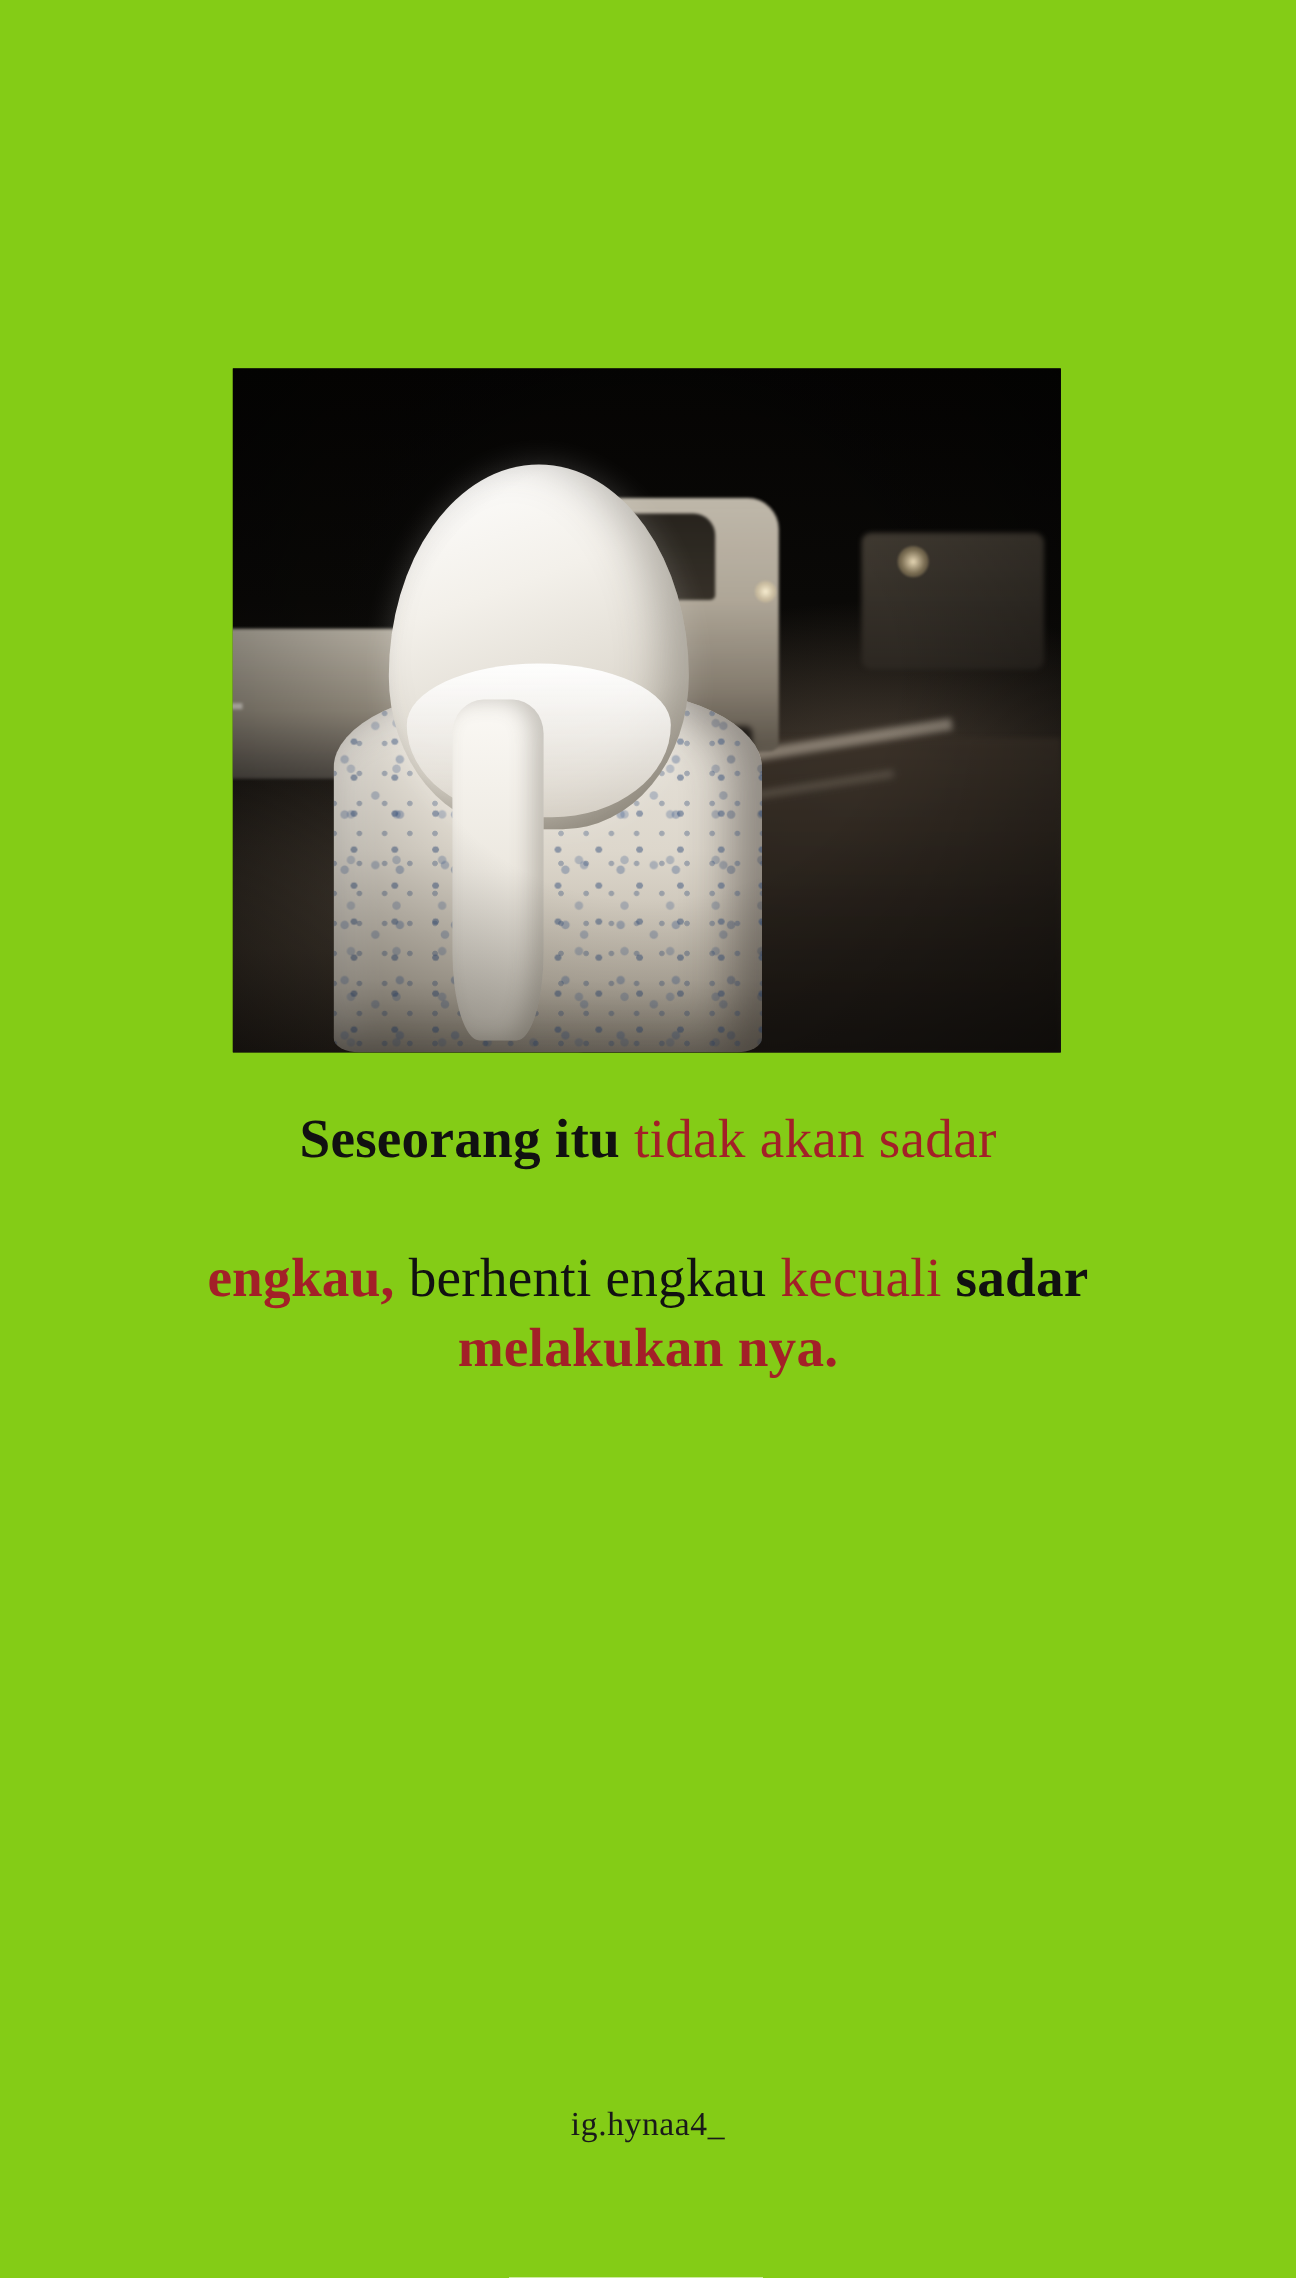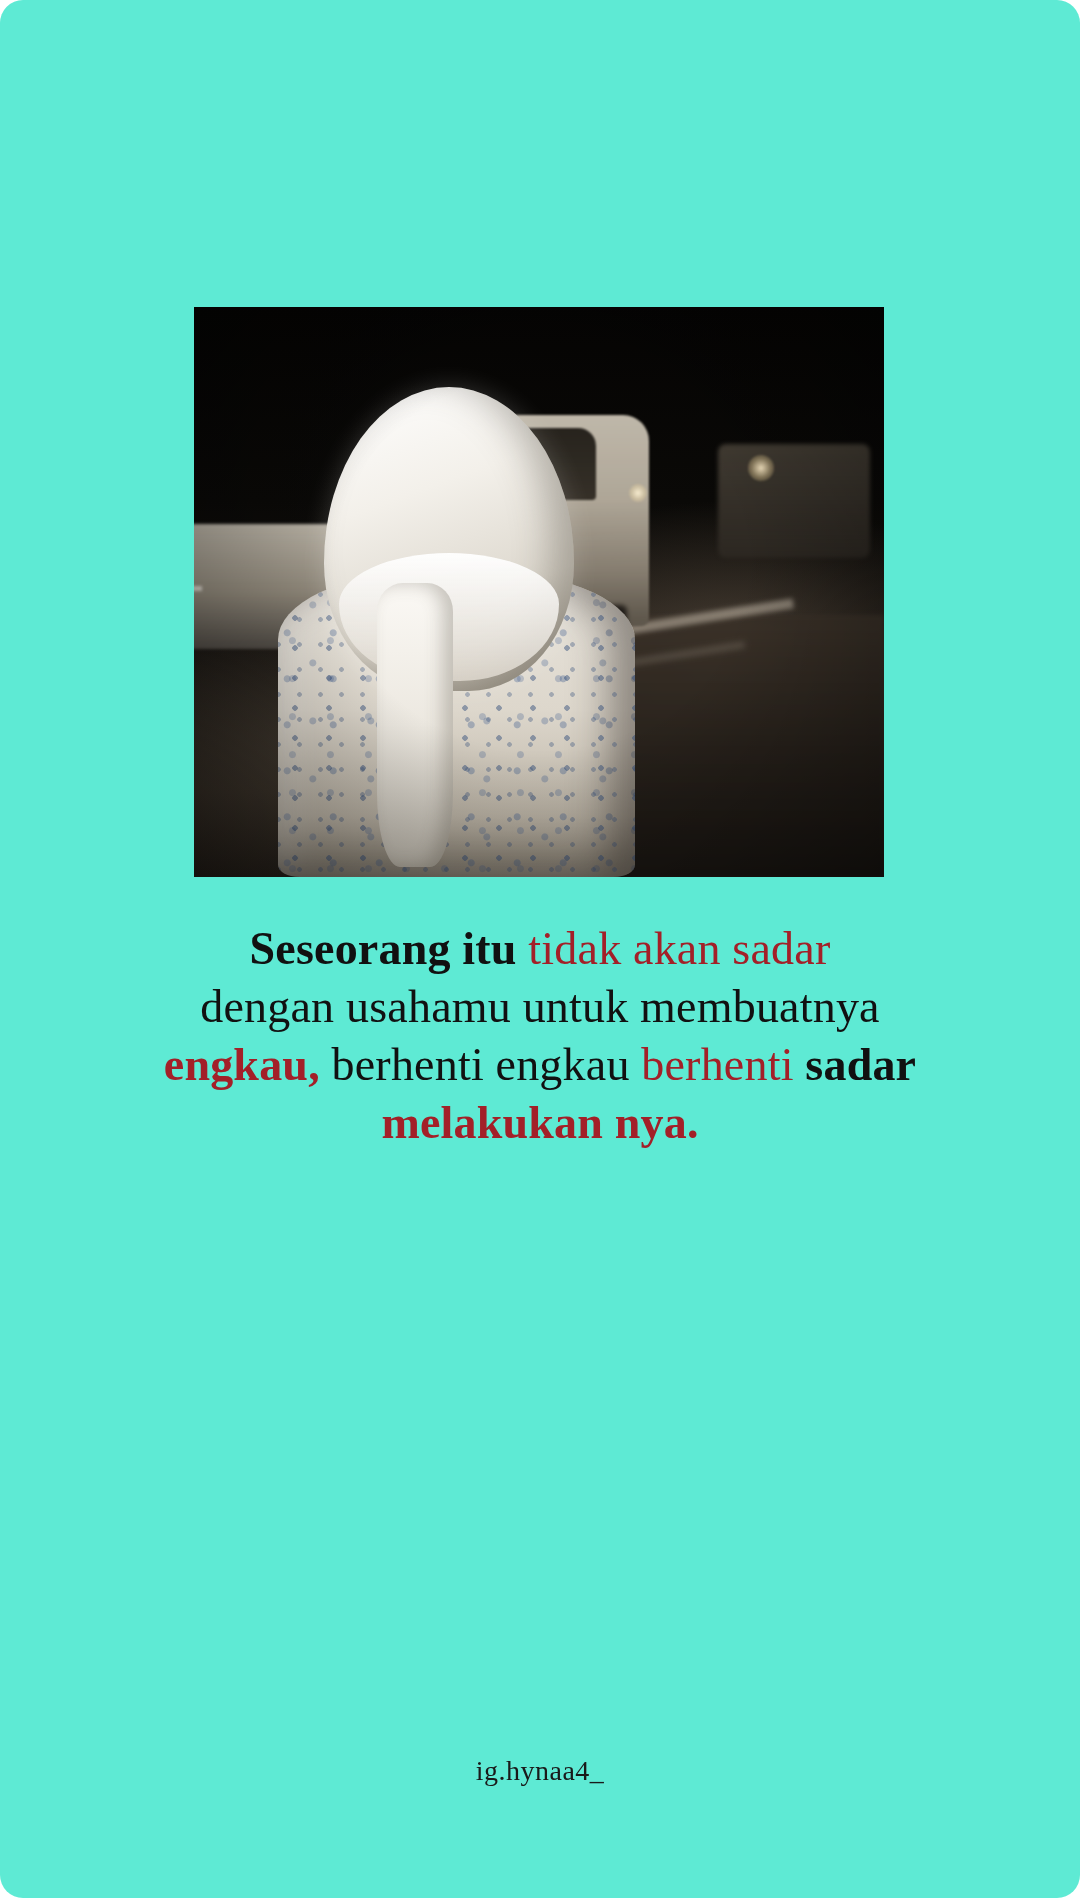--- a/index.html
+++ b/index.html
@@ -11,25 +11,24 @@
     width: 1080px;
     height: 1898px;
     position: relative;
     font-family: "Liberation Serif", serif;
     overflow: hidden;
   }
 
   .poster {
     position: absolute;
     inset: 0;
-    background: #5eead4;
+    background: #84cc16;
     display: flex;
     flex-direction: column;
     align-items: center;
-    border-radius: 23px;
   }
 
   
   .photo-frame {
     position: absolute;
     left: 194px;
     top: 307px;
     width: 690px;
     height: 570px;
     overflow: hidden;
@@ -296,20 +295,20 @@
         <div class="hijab-drape"></div>
         <div class="hijab-tail"></div>
       </div>
 
       <div class="vignette"></div>
     </div>
   </div>
 
   <div class="quote">
     <span class="b">Seseorang itu </span><span class="hl">tidak akan sadar</span><br>
-    <span>dengan usahamu untuk membuatnya</span><br>
-    <span class="hl b">engkau,</span><span> berhenti engkau </span><span class="hl">berhenti</span><span class="b"> sadar</span><br>
+    <br>
+    <span class="hl b">engkau,</span><span> berhenti engkau </span><span class="hl">kecuali</span><span class="b"> sadar</span><br>
     <span class="hl b">melakukan nya.</span>
   </div>
 
   <div class="handle">ig.hynaa4_</div>
 
 </div>
 
 </body></html>

